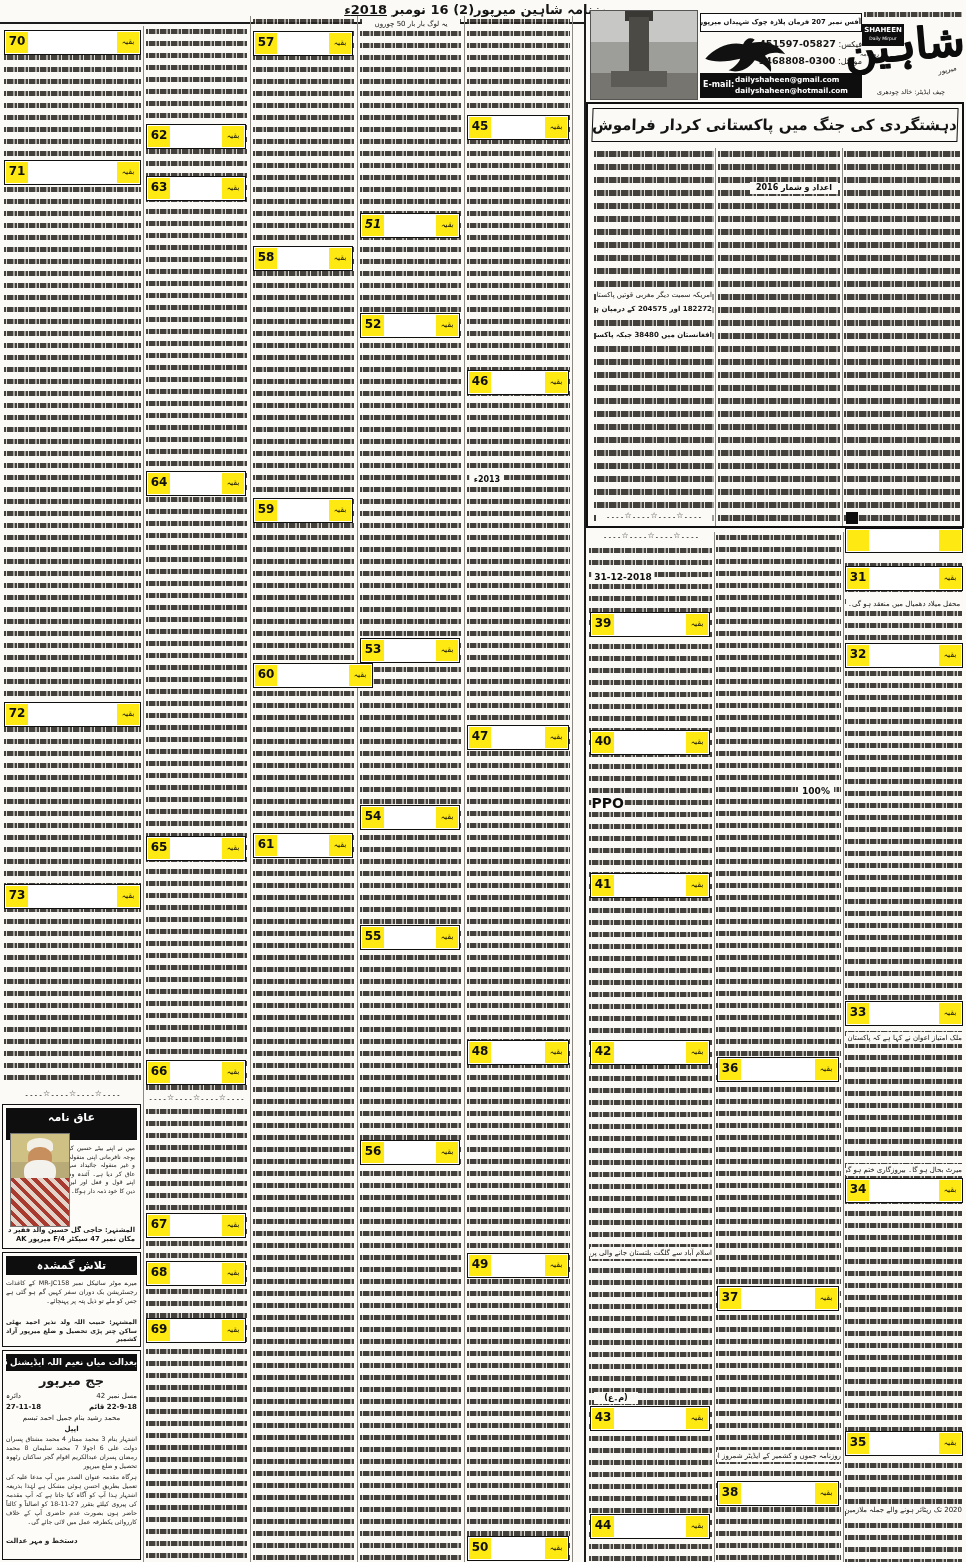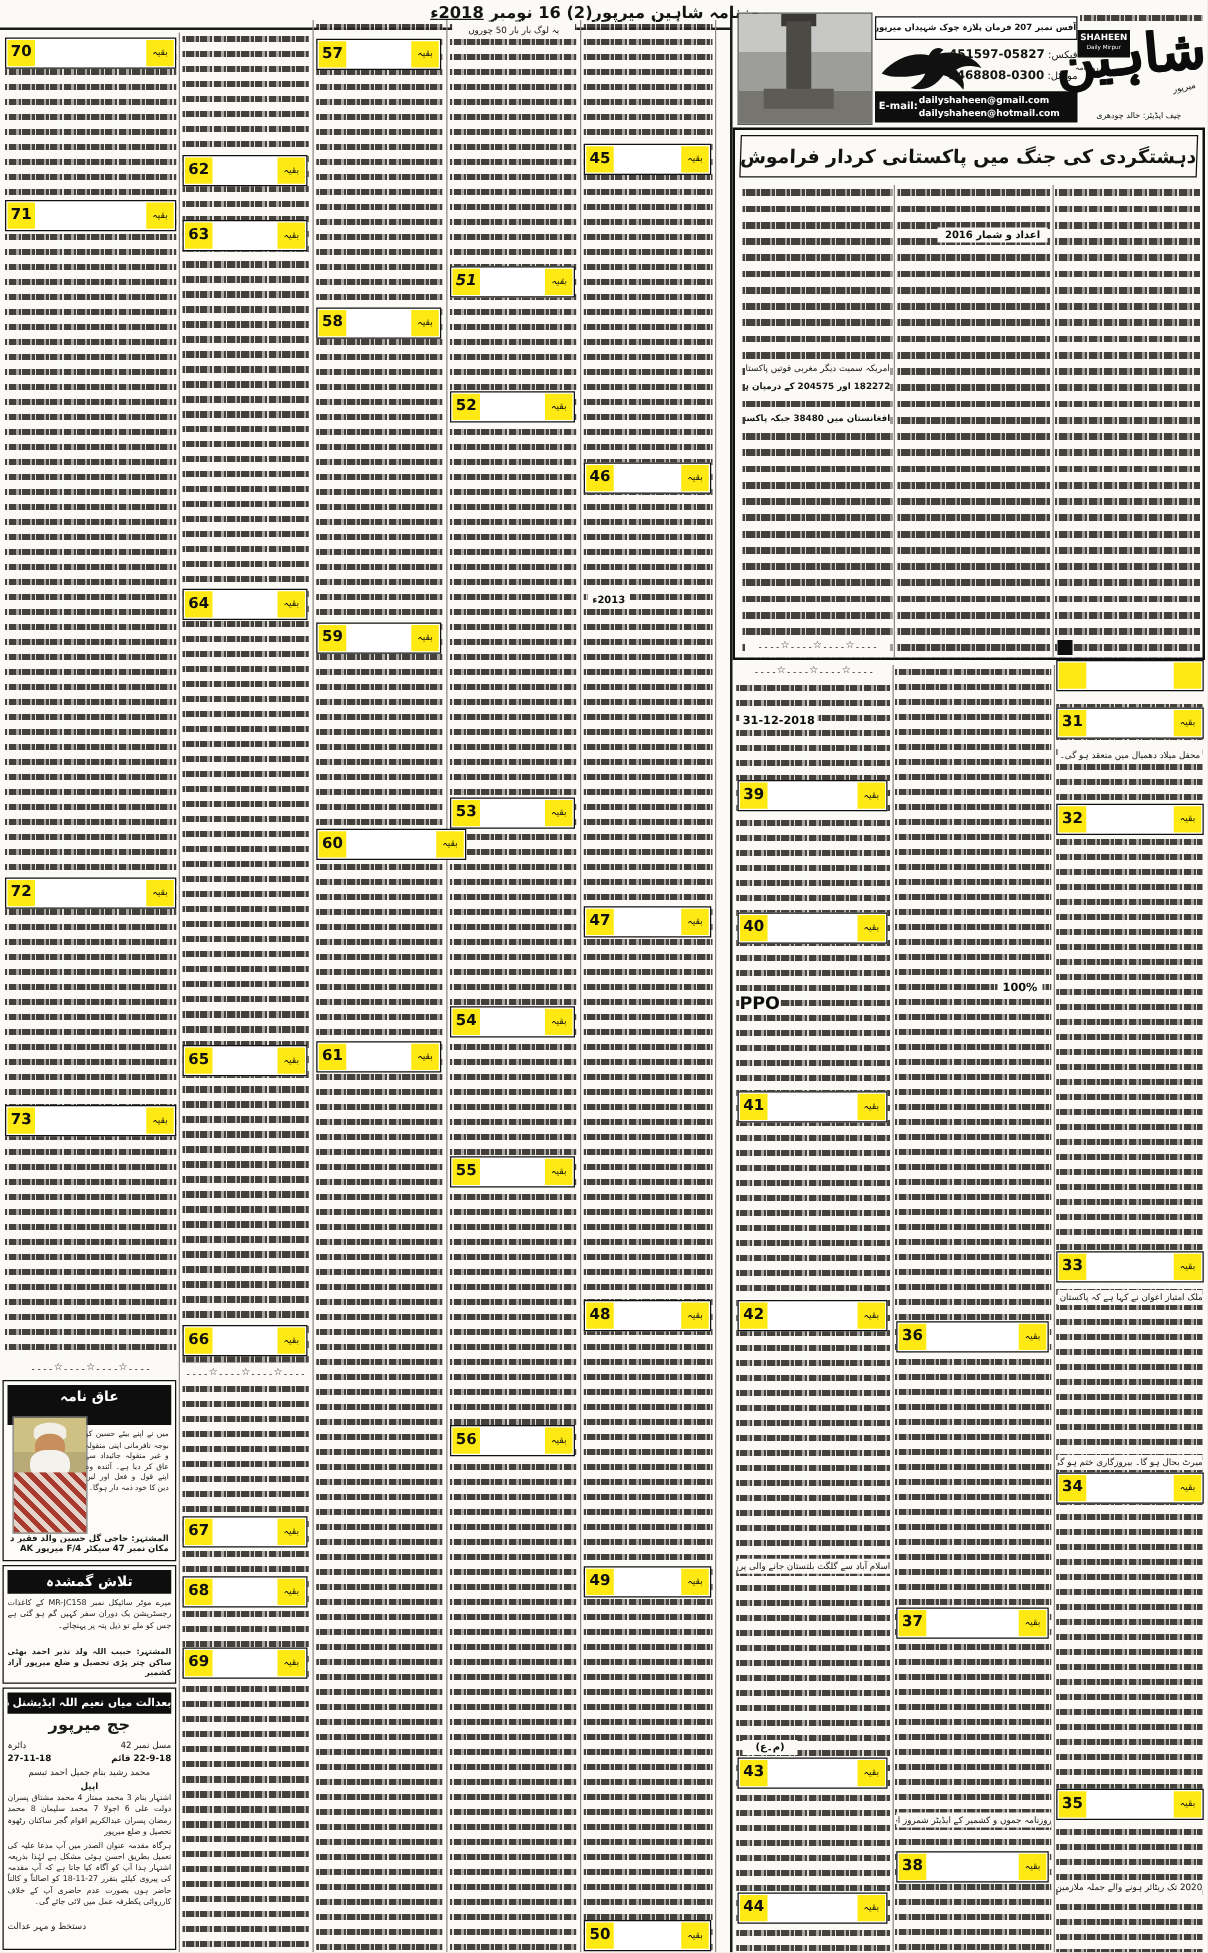--- a/index.html
+++ b/index.html
@@ -283,21 +283,21 @@
     </div>
   <div class="cbox" style="left:467px;top:1253px;width:102px;">
       <span class="cb-n">49</span>
       <span class="cb-r">بقیہ</span>
     </div>
   <div class="cbox" style="left:467px;top:1536px;width:102px;">
       <span class="cb-n">50</span>
       <span class="cb-r">بقیہ</span>
     </div>
 
-  <div class="cbox" style="left:590px;top:612px;width:120px;margin-top:12px;">
+  <div class="cbox" style="left:590px;top:612px;width:120px;">
       <span class="cb-n">39</span>
       <span class="cb-r">بقیہ</span>
     </div>
   <div class="cbox" style="left:590px;top:730px;width:120px;">
       <span class="cb-n">40</span>
       <span class="cb-r">بقیہ</span>
     </div>
   <div class="cbox" style="left:590px;top:873px;width:120px;">
       <span class="cb-n">41</span>
       <span class="cb-r">بقیہ</span>
@@ -380,16 +380,16 @@
       <span>دائرہ</span>
     </div>
     <div style="display:flex;justify-content:space-between;direction:rtl;font-size:7px;font-weight:bold;line-height:11px;">
       <span>22-9-18 قائم</span>
       <span>27-11-18</span>
     </div>
     <div class="ntext" style="text-align:center;font-size:7px;line-height:11px;">محمد رشید بنام جمیل احمد تبسم</div>
     <div class="ntext" style="text-align:center;font-size:7px;font-weight:bold;line-height:10px;">اپیل</div>
     <div class="ntext" style="font-size:6.2px;line-height:9px;height:36px;overflow:hidden;">اشتہار بنام 3 محمد ممتاز 4 محمد مشتاق پسران دولت علی 6 اجولا 7 محمد سلیمان 8 محمد رمضان پسران عبدالکریم اقوام گجر ساکنان رٹھوہ تحصیل و ضلع میرپور</div>
     <div class="ntext" style="font-size:6.2px;line-height:9px;height:62px;overflow:hidden;margin-top:2px;">ہرگاہ مقدمہ عنوان الصدر میں آپ مدعا علیہ کی تعمیل بطریق احسن ہوئی مشکل ہے لہٰذا بذریعہ اشتہار ہذا آپ کو آگاہ کیا جاتا ہے کہ آپ مقدمہ کی پیروی کیلئے بتقرر 27-11-18 کو اصالتاً و کالتاً حاضر ہوں بصورت عدم حاضری آپ کے خلاف کارروائی یکطرفہ عمل میں لائی جائے گی۔</div>
-    <div class="ntext" style="font-size:7px;font-weight:normal;text-align:left;margin-top:3px;">دستخط و مہر عدالت</div>
+    <div class="ntext" style="font-size:7px;font-weight:bold;text-align:left;margin-top:3px;">دستخط و مہر عدالت</div>
   </div>
 
 </div>
 
 </body></html>

